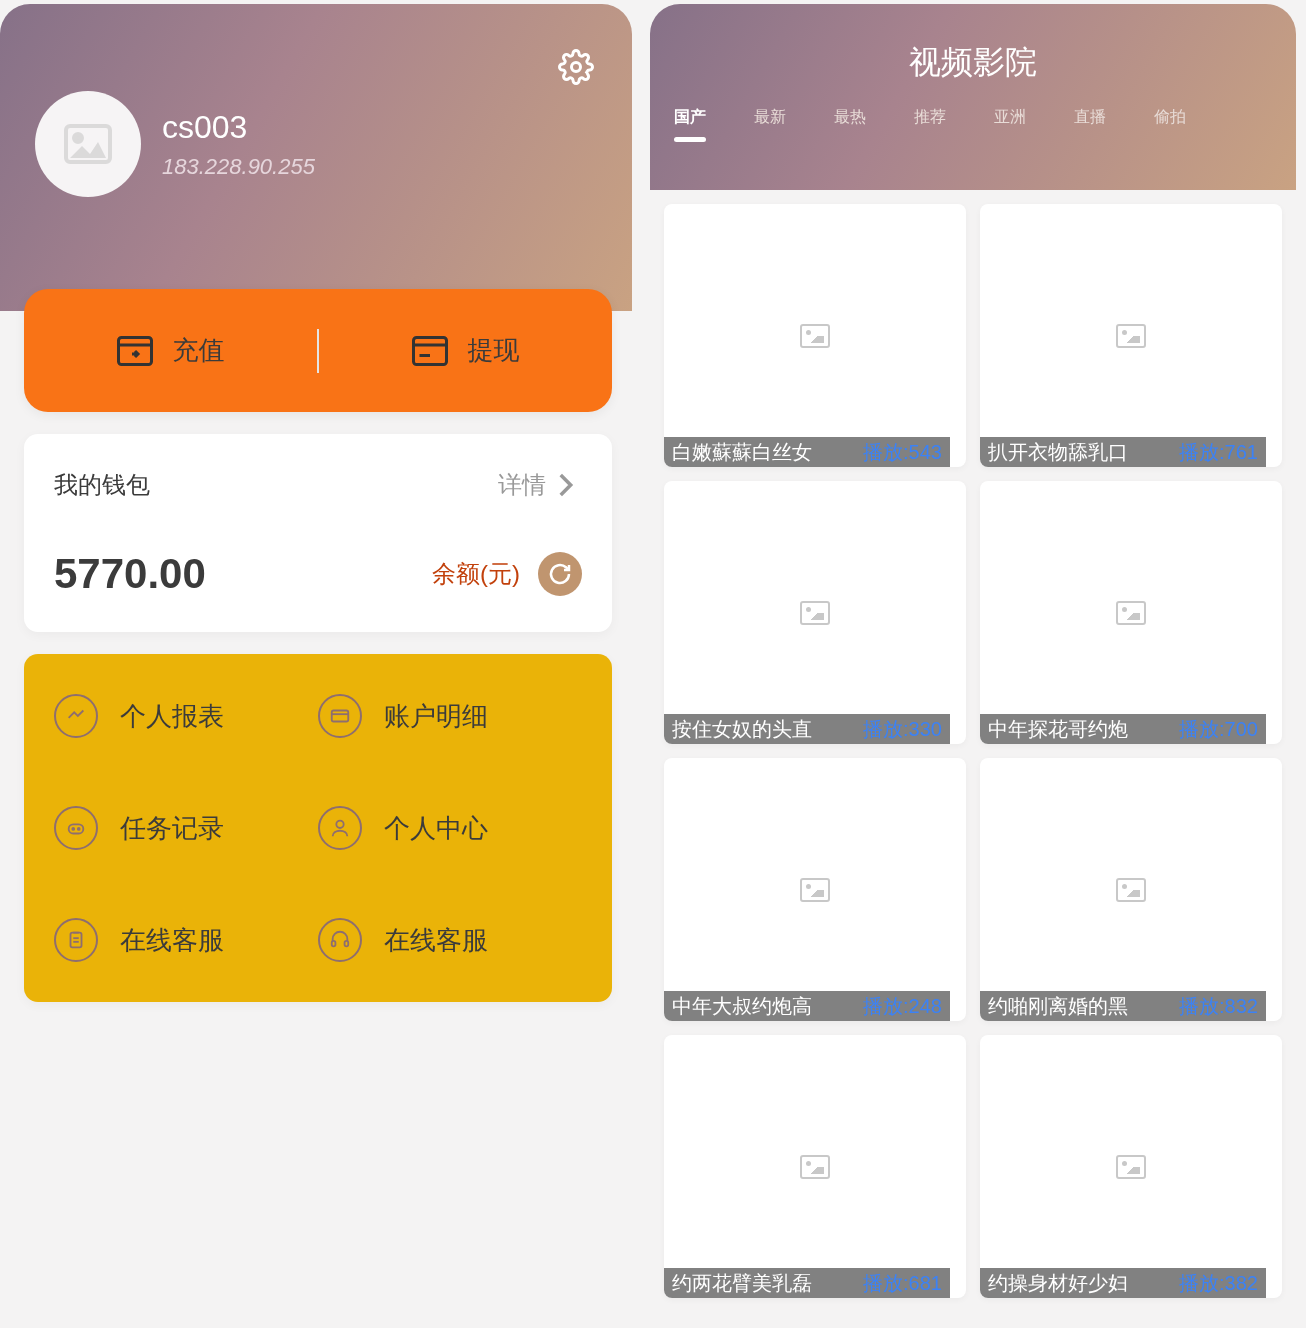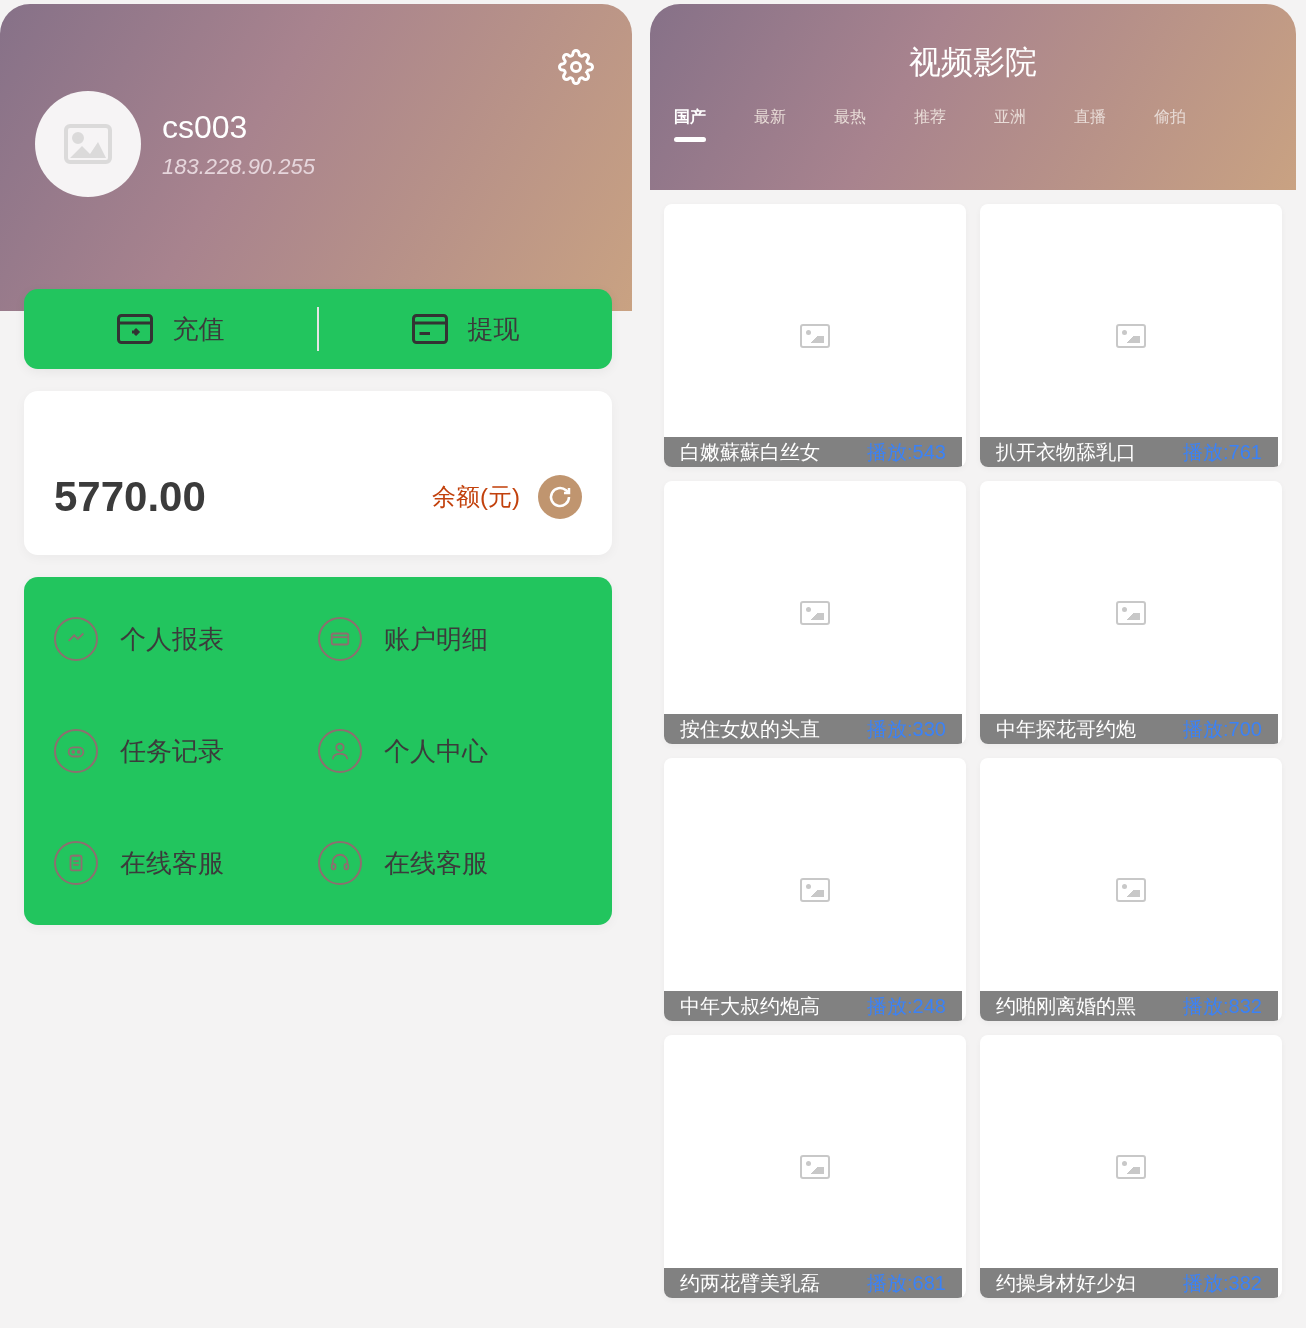--- a/index.html
+++ b/index.html
@@ -7,48 +7,48 @@
   .left-panel{width:636px;display:flex;flex-direction:column;}
   .right-panel{width:646px;display:flex;flex-direction:column;}
   .profile-card{width:632px;height:307px;border-radius:30px 30px 0 0;background:linear-gradient(120deg,#867188 0%,#a8838e 40%,#c9a282 100%);position:relative;padding:35px;}
   .gear-btn{position:absolute;top:42px;right:35px;width:42px;height:42px;display:flex;align-items:center;justify-content:center;color:#fff;cursor:pointer;}
   .avatar-row{display:flex;align-items:center;gap:21px;margin-top:52px;}
   .avatar{width:106px;height:106px;border-radius:50%;background:#f6f4f5;display:flex;align-items:center;justify-content:center;}
   .avatar svg{opacity:.45;}
   .user-info{display:flex;flex-direction:column;gap:8px;}
   .username{color:#fff;font-size:32px;font-weight:500;}
   .userip{color:#e6d6dc;font-size:22px;font-style:italic;}
-  .actions-card{background:#22c55e;border-radius:14px;margin:-22px 24px 0 24px;height:80px;display:flex;align-items:center;position:relative;z-index:2;box-shadow:0 3px 12px rgba(0,0,0,.06);}
+  .actions-card{background:#f97316;border-radius:24px;margin:-22px 24px 0 24px;height:123px;display:flex;align-items:center;position:relative;z-index:2;box-shadow:0 3px 12px rgba(0,0,0,.06);}
   .action-btn{flex:1;display:flex;align-items:center;justify-content:center;gap:20px;font-size:26px;color:#3b3b3b;cursor:pointer;}
   .action-icon{width:36px;height:36px;display:flex;align-items:center;justify-content:center;}
   .divider{width:2px;height:44px;background:#e5e5e5;}
   .wallet-card{background:#fff;border-radius:14px;margin:22px 24px 0 24px;padding:34px 30px;box-shadow:0 3px 12px rgba(0,0,0,.04);}
   .wallet-top{display:flex;align-items:center;justify-content:space-between;}
   .wallet-title{font-size:24px;color:#3b3b3b;}
   .wallet-detail{display:flex;align-items:center;gap:2px;color:#999;font-size:24px;cursor:pointer;}
   .wallet-detail svg{width:34px;height:34px;}
   .wallet-bottom{display:flex;align-items:center;justify-content:space-between;margin-top:48px;}
   .balance{font-size:42px;font-weight:700;color:#3b3b3b;}
   .balance-side{display:flex;align-items:center;gap:18px;color:#c2410c;font-size:24px;}
   .refresh-btn{width:44px;height:44px;border-radius:50%;background:#c0956f;display:flex;align-items:center;justify-content:center;cursor:pointer;}
-  .menu-card{background:#22c55e;border-radius:14px;margin:22px 24px 0 24px;padding:40px 30px;display:grid;grid-template-columns:1fr 1fr;row-gap:68px;box-shadow:0 3px 12px rgba(0,0,0,.04);}
+  .menu-card{background:#eab308;border-radius:14px;margin:22px 24px 0 24px;padding:40px 30px;display:grid;grid-template-columns:1fr 1fr;row-gap:68px;box-shadow:0 3px 12px rgba(0,0,0,.04);}
   .menu-item{display:flex;align-items:center;gap:22px;cursor:pointer;}
   .menu-icon{width:44px;height:44px;border:2px solid #8e6e6f;border-radius:50%;display:flex;align-items:center;justify-content:center;color:#8e6e6f;}
   .menu-label{font-size:26px;color:#3b3b3b;}
   
   .video-header{height:186px;border-radius:30px 30px 0 0;background:linear-gradient(120deg,#867188 0%,#a8838e 40%,#c9a282 100%);display:flex;flex-direction:column;justify-content:center;}
   .video-title{text-align:center;color:#fff;font-size:32px;margin-bottom:22px;}
   .tabs{display:flex;gap:48px;padding:0 24px 12px 24px;overflow:hidden;white-space:nowrap;}
   .tab{color:#e8dcd7;font-size:16px;padding-bottom:14px;cursor:pointer;position:relative;}
   .tab.active{color:#fff;font-weight:600;}
   .tab.active::after{content:"";position:absolute;left:0;right:0;bottom:0;height:5px;background:#fff;border-radius:4px;}
   .video-grid{display:grid;grid-template-columns:1fr 1fr;gap:14px;padding:14px 14px 0 14px;}
   .video-card{height:263px;background:#fff;border-radius:8px;position:relative;overflow:hidden;box-shadow:0 2px 6px rgba(0,0,0,.04);cursor:pointer;}
   .video-thumb{position:absolute;inset:0;display:flex;align-items:center;justify-content:center;color:#c8c8c8;}
-  .video-footer{position:absolute;left:0;right:4px;bottom:0;height:30px;background:rgba(115,115,115,.9);display:flex;align-items:center;justify-content:space-between;padding:0 16px;color:#fff;font-size:20px;white-space:nowrap;overflow:hidden;margin-top:48px;}
+  .video-footer{position:absolute;left:0;right:16px;bottom:0;height:30px;background:rgba(115,115,115,.9);display:flex;align-items:center;justify-content:space-between;padding:0 8px;color:#fff;font-size:20px;white-space:nowrap;overflow:hidden;margin-top:48px;}
   .video-name{flex:1;overflow:hidden;text-overflow:clip;}
   .video-plays{color:#3b82f6;flex-shrink:0;}
   .thumb-ico{width:30px;height:24px;border:2px solid #c8c8c8;border-radius:3px;position:relative;}
   .thumb-ico::before{content:"";position:absolute;left:4px;top:4px;width:5px;height:5px;background:#c8c8c8;border-radius:50%;}
   .thumb-ico::after{content:"";position:absolute;left:4px;bottom:3px;right:4px;height:7px;background:linear-gradient(135deg,transparent 45%, #c8c8c8 46%);}
 </style>
 </head>
 <body>
 
 <div class="left-panel">
@@ -92,20 +92,29 @@
             <rect x="1" y="1" width="22" height="18" rx="2"></rect>
             <line x1="1" y1="6" x2="23" y2="6"></line>
             <line x1="5" y1="13" x2="12" y2="13"></line>
           </svg>
       </span>
       <span>提现</span>
     </div>
   </div>
 
   <div class="wallet-card">
+    <div class="wallet-top">
+      <div class="wallet-title">我的钱包</div>
+      <div class="wallet-detail">
+        <span>详情</span>
+        <svg viewBox="0 0 24 24" fill="none" stroke="#999" stroke-width="2.5">
+            <polyline points="9 5 16 12 9 19"></polyline>
+          </svg>
+      </div>
+    </div>
     <div class="wallet-bottom">
       <div class="balance">5770.00</div>
       <div class="balance-side">
         <span>余额(元)</span>
         <div class="refresh-btn">
           <svg width="24" height="24" viewBox="0 0 24 24" fill="none" stroke="#fff" stroke-width="2.5">
               <path d="M21 12a9 9 0 1 1-3-6.7L21 8"></path>
               <polyline points="21 3 21 8 16 8"></polyline>
             </svg>
         </div>

